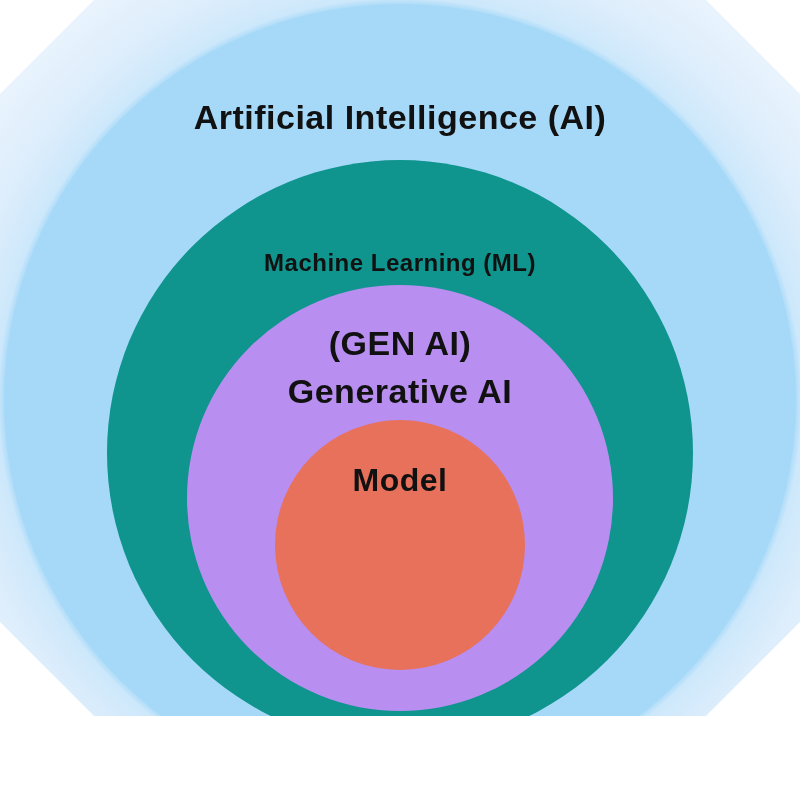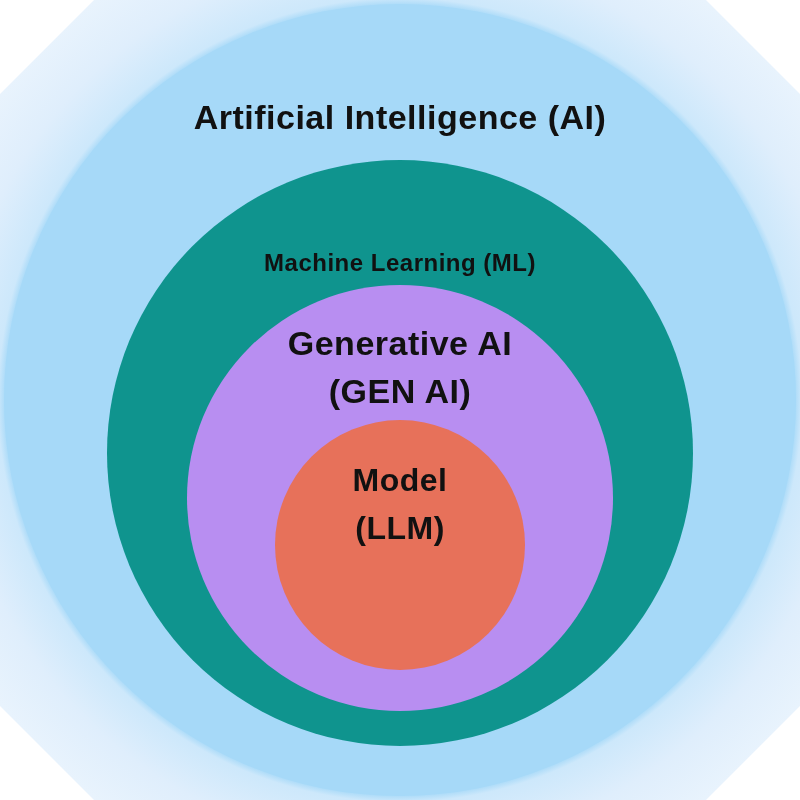--- a/index.html
+++ b/index.html
@@ -3,21 +3,21 @@
 <meta charset="utf-8">
 <style>
   html, body {
     margin: 0;
     padding: 0;
     background: #ffffff;
   }
   .canvas {
     position: relative;
     width: 800px;
-    height: 800px;
+    height: 716px;
     overflow: hidden;
     font-family: "Liberation Sans", sans-serif;
     
     background: radial-gradient(circle 800px at 400px 400px,
       #a6d9f8 0px, #a6d9f8 394px,
       #cde8fb 402px,
       #dfeefc 448px,
       #eaf4fd 512px,
       #f7fbff 600px,
       #ffffff 660px);
@@ -68,22 +68,21 @@
   <div class="circle ai" style="background: rgb(166, 217, 248);"></div>
   <div class="circle ml" style="background: rgb(15, 148, 142);"></div>
   <div class="circle genai" style="background: rgb(184, 142, 241);"></div>
   <div class="circle llm" style="background: rgb(231, 113, 90);"></div>
 
   <div class="label ai">Artificial Intelligence (AI)</div>
 
   <div class="label ml">Machine Learning (ML)</div>
 
   <div class="label genai">
+    <div>(GEN AI)</div>
     <div>Generative AI</div>
-    <div>(GEN AI)</div>
   </div>
 
   <div class="label llm">
     <div>Model</div>
-    <div>(LLM)</div>
   </div>
 
 </div>
 
 </body></html>

